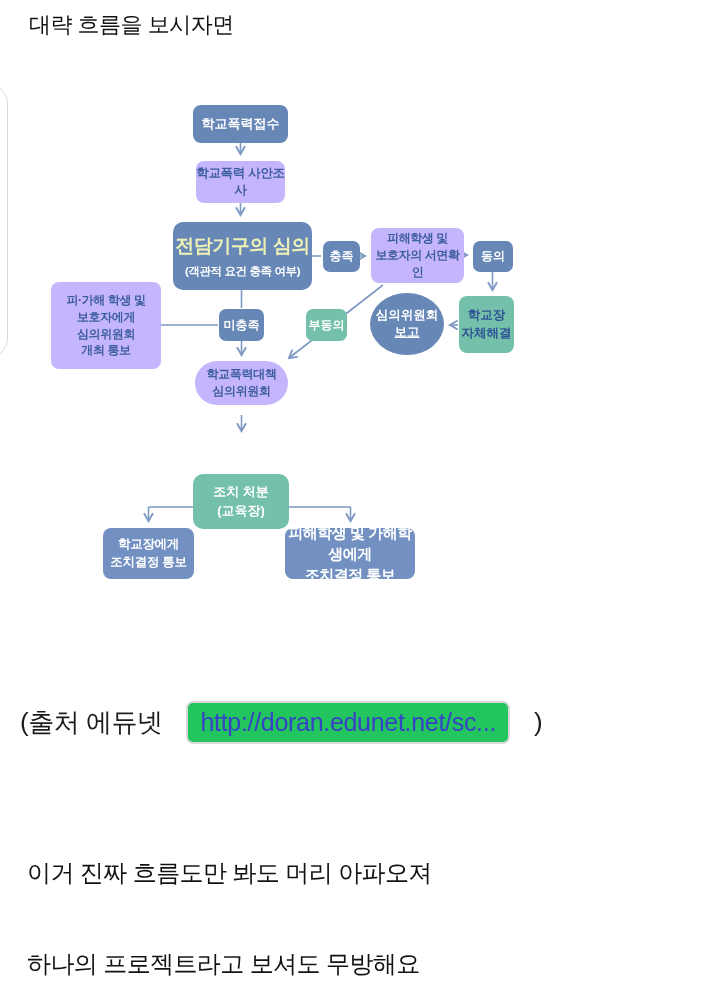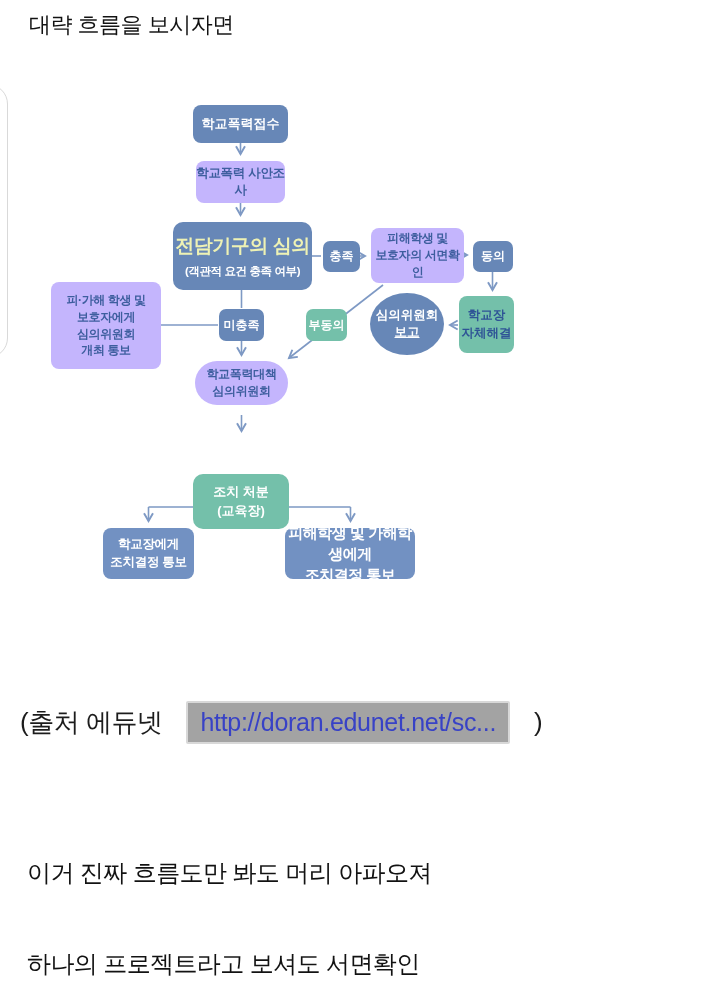--- a/index.html
+++ b/index.html
@@ -41,22 +41,22 @@
     letter-spacing:-0.5px;margin-bottom:3px;
   }
   .review-sub{display:block;font-size:11.5px;font-weight:700;color:#ffffff;letter-spacing:-0.4px;}
   .u{text-decoration:underline;}
   .source-row{
     position:absolute;left:20px;top:701px;
     display:flex;align-items:center;gap:24px;
   }
   .source-prefix,.source-suffix{font-size:26px;color:#1c1c1c;letter-spacing:-0.5px;}
   .link-chip{
-    display:inline-block;border:2px solid #d8d8d8;border-radius:2px;
-    padding:5px 12px;background:#a3a3a3;
+    display:inline-block;border:2px solid #d8d8d8;border-radius:7px;
+    padding:5px 12px;background:#22c55e;
   }
   .link-chip a{
     font-size:25px;color:#3842C6;text-decoration:none;letter-spacing:-0.3px;
   }
   .comment{position:absolute;left:27px;font-size:24px;color:#121212;letter-spacing:-0.6px;}
   .comment.c1{top:857px;}
   .comment.c2{top:948px;}
 </style>
 </head>
 <body>
@@ -167,13 +167,13 @@
 
 <div class="source-row">
   <span class="source-prefix">(출처 에듀넷</span>
   <span class="link-chip">
     <a href="#">http://doran.edunet.net/sc...</a>
   </span>
   <span class="source-suffix">)</span>
 </div>
 
 <div class="comment c1">이거 진짜 흐름도만 봐도 머리 아파오져</div>
-<div class="comment c2">하나의 프로젝트라고 보셔도 서면확인</div>
+<div class="comment c2">하나의 프로젝트라고 보셔도 무방해요</div>
 
 </body></html>

